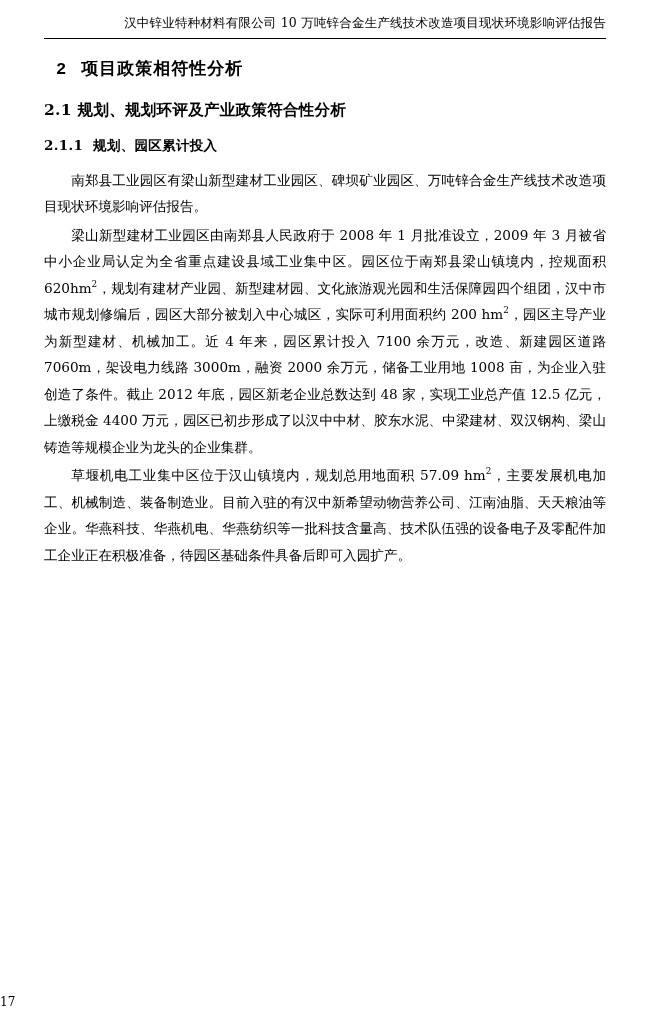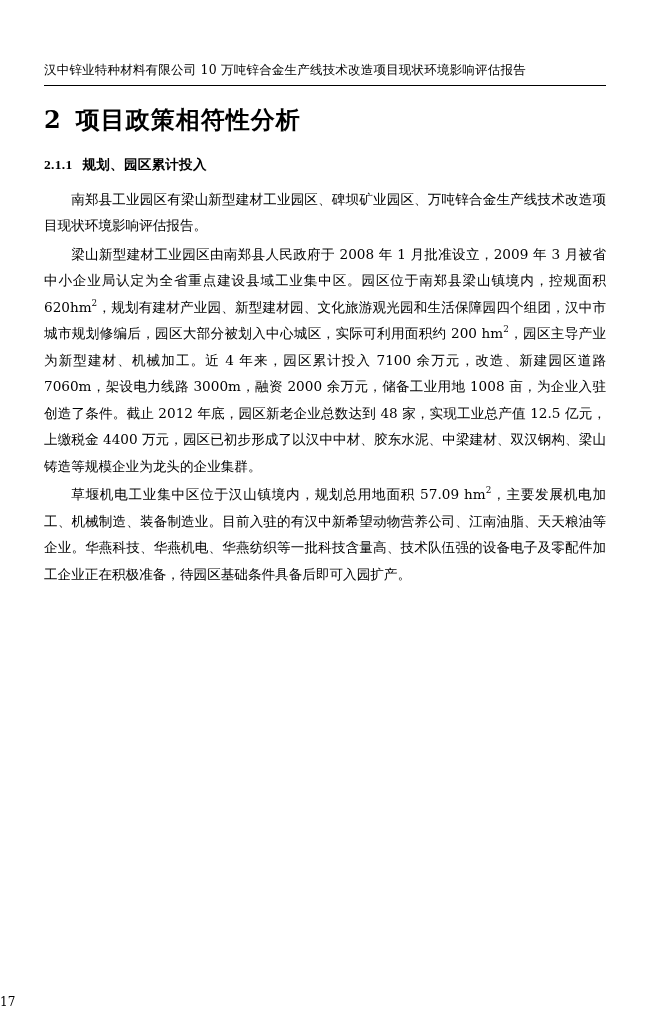--- a/index.html
+++ b/index.html
@@ -16,54 +16,53 @@
     overflow: hidden;
   }
   .page {
     width: 650px;
     height: 1023px;
     box-sizing: border-box;
     padding: 14px 44px 0 44px;
     position: relative;
   }
   .header {
-    text-align: left;
+    text-align: right;
     font-size: 12.5px;
     line-height: 1.4;
     letter-spacing: 0.2px;
     padding-bottom: 6px;
     border-bottom: 1px solid #000;
     margin-bottom: 18px;
     white-space: nowrap;
-    margin-top: 47px;
   }
   h1.chapter {
-    font-size: 24px;
+    font-size: 17px;
     font-weight: bold;
-    margin: 16px 0 20px 0;
+    margin: 16px 0 20px 12px;
     letter-spacing: 1px;
+    font-family: Liberation Mono, monospace;
   }
   h1.chapter .num {
     margin-right: 14px;
   }
   h2.sec {
     font-size: 15.5px;
     font-weight: bold;
     margin: 20px 0 16px 0;
     letter-spacing: 0.3px;
   }
   h3.subsec {
     font-size: 13.5px;
     font-weight: bold;
     margin: 16px 0 12px 0;
     letter-spacing: 0.3px;
   }
   h3.subsec .num {
     margin-right: 10px;
-    font-family: Liberation Serif, serif;
   }
   p.body {
     font-size: 13.6px;
     line-height: 1.95;
     margin: 0 0 2px 0;
     text-align: justify;
     text-justify: inter-ideograph;
     text-indent: 2em;
   }
   sup {
@@ -83,20 +82,23 @@
 <body>
 
 <div class="page">
 
   <div class="header">汉中锌业特种材料有限公司 10 万吨锌合金生产线技术改造项目现状环境影响评估报告</div>
 
   <h1 class="chapter">
     <span class="num">2</span><span>项目政策相符性分析</span>
   </h1>
 
+  <h2 class="sec">
+    <span>2.1</span> <span>规划、规划环评及产业政策符合性分析</span>
+  </h2>
 
   <h3 class="subsec">
     <span class="num">2.1.1</span><span>规划、园区累计投入</span>
   </h3>
 
   <p class="body">南郑县工业园区有梁山新型建材工业园区、碑坝矿业园区、万吨锌合金生产线技术改造项目现状环境影响评估报告。</p>
   <p class="body">梁山新型建材工业园区由南郑县人民政府于 2008 年 1 月批准设立，2009 年 3 月被省中小企业局认定为全省重点建设县域工业集中区。园区位于南郑县梁山镇境内，控规面积 620hm<sup>2</sup>，规划有建材产业园、新型建材园、文化旅游观光园和生活保障园四个组团，汉中市城市规划修编后，园区大部分被划入中心城区，实际可利用面积约 200 hm<sup>2</sup>，园区主导产业为新型建材、机械加工。近 4 年来，园区累计投入 7100 余万元，改造、新建园区道路 7060m，架设电力线路 3000m，融资 2000 余万元，储备工业用地 1008 亩，为企业入驻创造了条件。截止 2012 年底，园区新老企业总数达到 48 家，实现工业总产值 12.5 亿元，上缴税金 4400 万元，园区已初步形成了以汉中中材、胶东水泥、中梁建材、双汉钢构、梁山铸造等规模企业为龙头的企业集群。</p>
   <p class="body">草堰机电工业集中区位于汉山镇境内，规划总用地面积 57.09 hm<sup>2</sup>，主要发展机电加工、机械制造、装备制造业。目前入驻的有汉中新希望动物营养公司、江南油脂、天天粮油等企业。华燕科技、华燕机电、华燕纺织等一批科技含量高、技术队伍强的设备电子及零配件加工企业正在积极准备，待园区基础条件具备后即可入园扩产。</p>
 
   <div class="footer">17</div>

